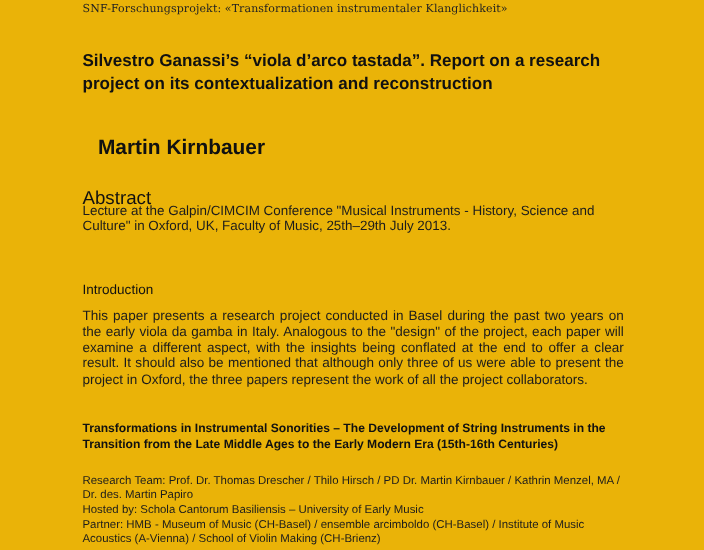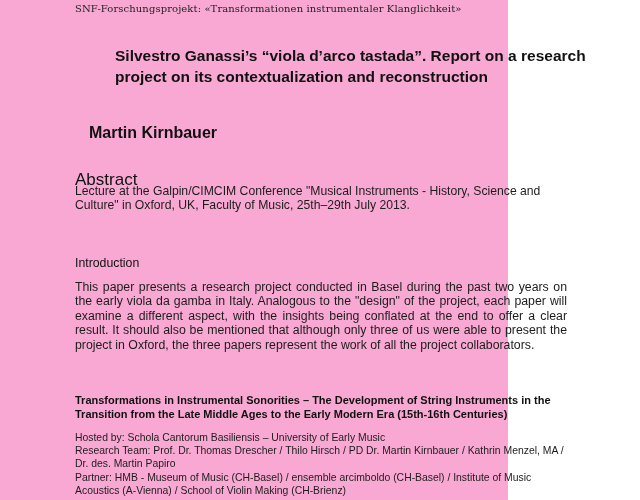--- a/index.html
+++ b/index.html
@@ -5,47 +5,46 @@
   * { margin: 0; padding: 0; box-sizing: border-box; }
   html, body {
     width: 640px; height: 500px;
     background: #ffffff;
     overflow: hidden;
     font-family: "Liberation Sans", sans-serif;
     color: #1c1c1c;
   }
   .page {
     position: relative;
-    width: 508px; height: 500px;
-    background: #f9a8d4;
+    width: 640px; height: 500px;
+    background: #eab308;
   }
   .doc-header {
     position: absolute;
     left: 75px; top: 3px;
     width: 500px;
     font-family: "DejaVu Serif", serif;
     font-size: 10px;
     letter-spacing: 0.1px;
     color: #222222;
     white-space: nowrap;
   }
   .paper-title {
     position: absolute;
     left: 75px; top: 46px;
     width: 480px;
     font-size: 15.5px;
     font-weight: bold;
     line-height: 20.5px;
     color: #111111;
-    margin-left: 40px;
   }
   .author {
     position: absolute;
     left: 75px; top: 124px;
-    font-size: 16px;
+    font-size: 19px;
     font-weight: bold;
     color: #111111;
     padding-left: 14px;
   }
   .abstract-heading {
     position: absolute;
     left: 75px; top: 170px;
     font-size: 17px;
     font-weight: normal;
     color: #111111;
@@ -69,21 +68,21 @@
     position: absolute;
     left: 75px; top: 280px;
     width: 492px;
     font-size: 12.3px;
     line-height: 14.4px;
     text-align: justify;
     color: #1c1c1c;
   }
   .project-heading {
     position: absolute;
-    left: 75px; top: 393px;
+    left: 75px; top: 383px;
     width: 492px;
     font-size: 11px;
     font-weight: bold;
     line-height: 14px;
     color: #111111;
   }
   .project-details {
     position: absolute;
     left: 75px; top: 431px;
     width: 493px;
@@ -107,18 +106,18 @@
 
   <div class="abstract-body">Lecture at the Galpin/CIMCIM Conference "Musical Instruments - History, Science and Culture" in Oxford, UK, Faculty of Music, 25th–29th July 2013.</div>
 
   <div class="intro-heading">Introduction</div>
 
   <div class="intro-body">This paper presents a research project conducted in Basel during the past two years on the early viola da gamba in Italy. Analogous to the "design" of the project, each paper will examine a different aspect, with the insights being conflated at the end to offer a clear result. It should also be mentioned that although only three of us were able to present the project in Oxford, the three papers represent the work of all the project collaborators.</div>
 
   <div class="project-heading">Transformations in Instrumental Sonorities – The Development of String Instruments in the Transition from the Late Middle Ages to the Early Modern Era (15th-16th Centuries)</div>
 
   <div class="project-details">
+      <div>Research Team: Prof. Dr. Thomas Drescher / Thilo Hirsch / PD Dr. Martin Kirnbauer / Kathrin Menzel, MA / Dr. des. Martin Papiro</div>
       <div>Hosted by: Schola Cantorum Basiliensis – University of Early Music</div>
-      <div>Research Team: Prof. Dr. Thomas Drescher / Thilo Hirsch / PD Dr. Martin Kirnbauer / Kathrin Menzel, MA / Dr. des. Martin Papiro</div>
       <div>Partner: HMB - Museum of Music (CH-Basel) / ensemble arcimboldo (CH-Basel) / Institute of Music Acoustics (A-Vienna) / School of Violin Making (CH-Brienz)</div>
     </div>
 
 </div>
 
 </body></html>

